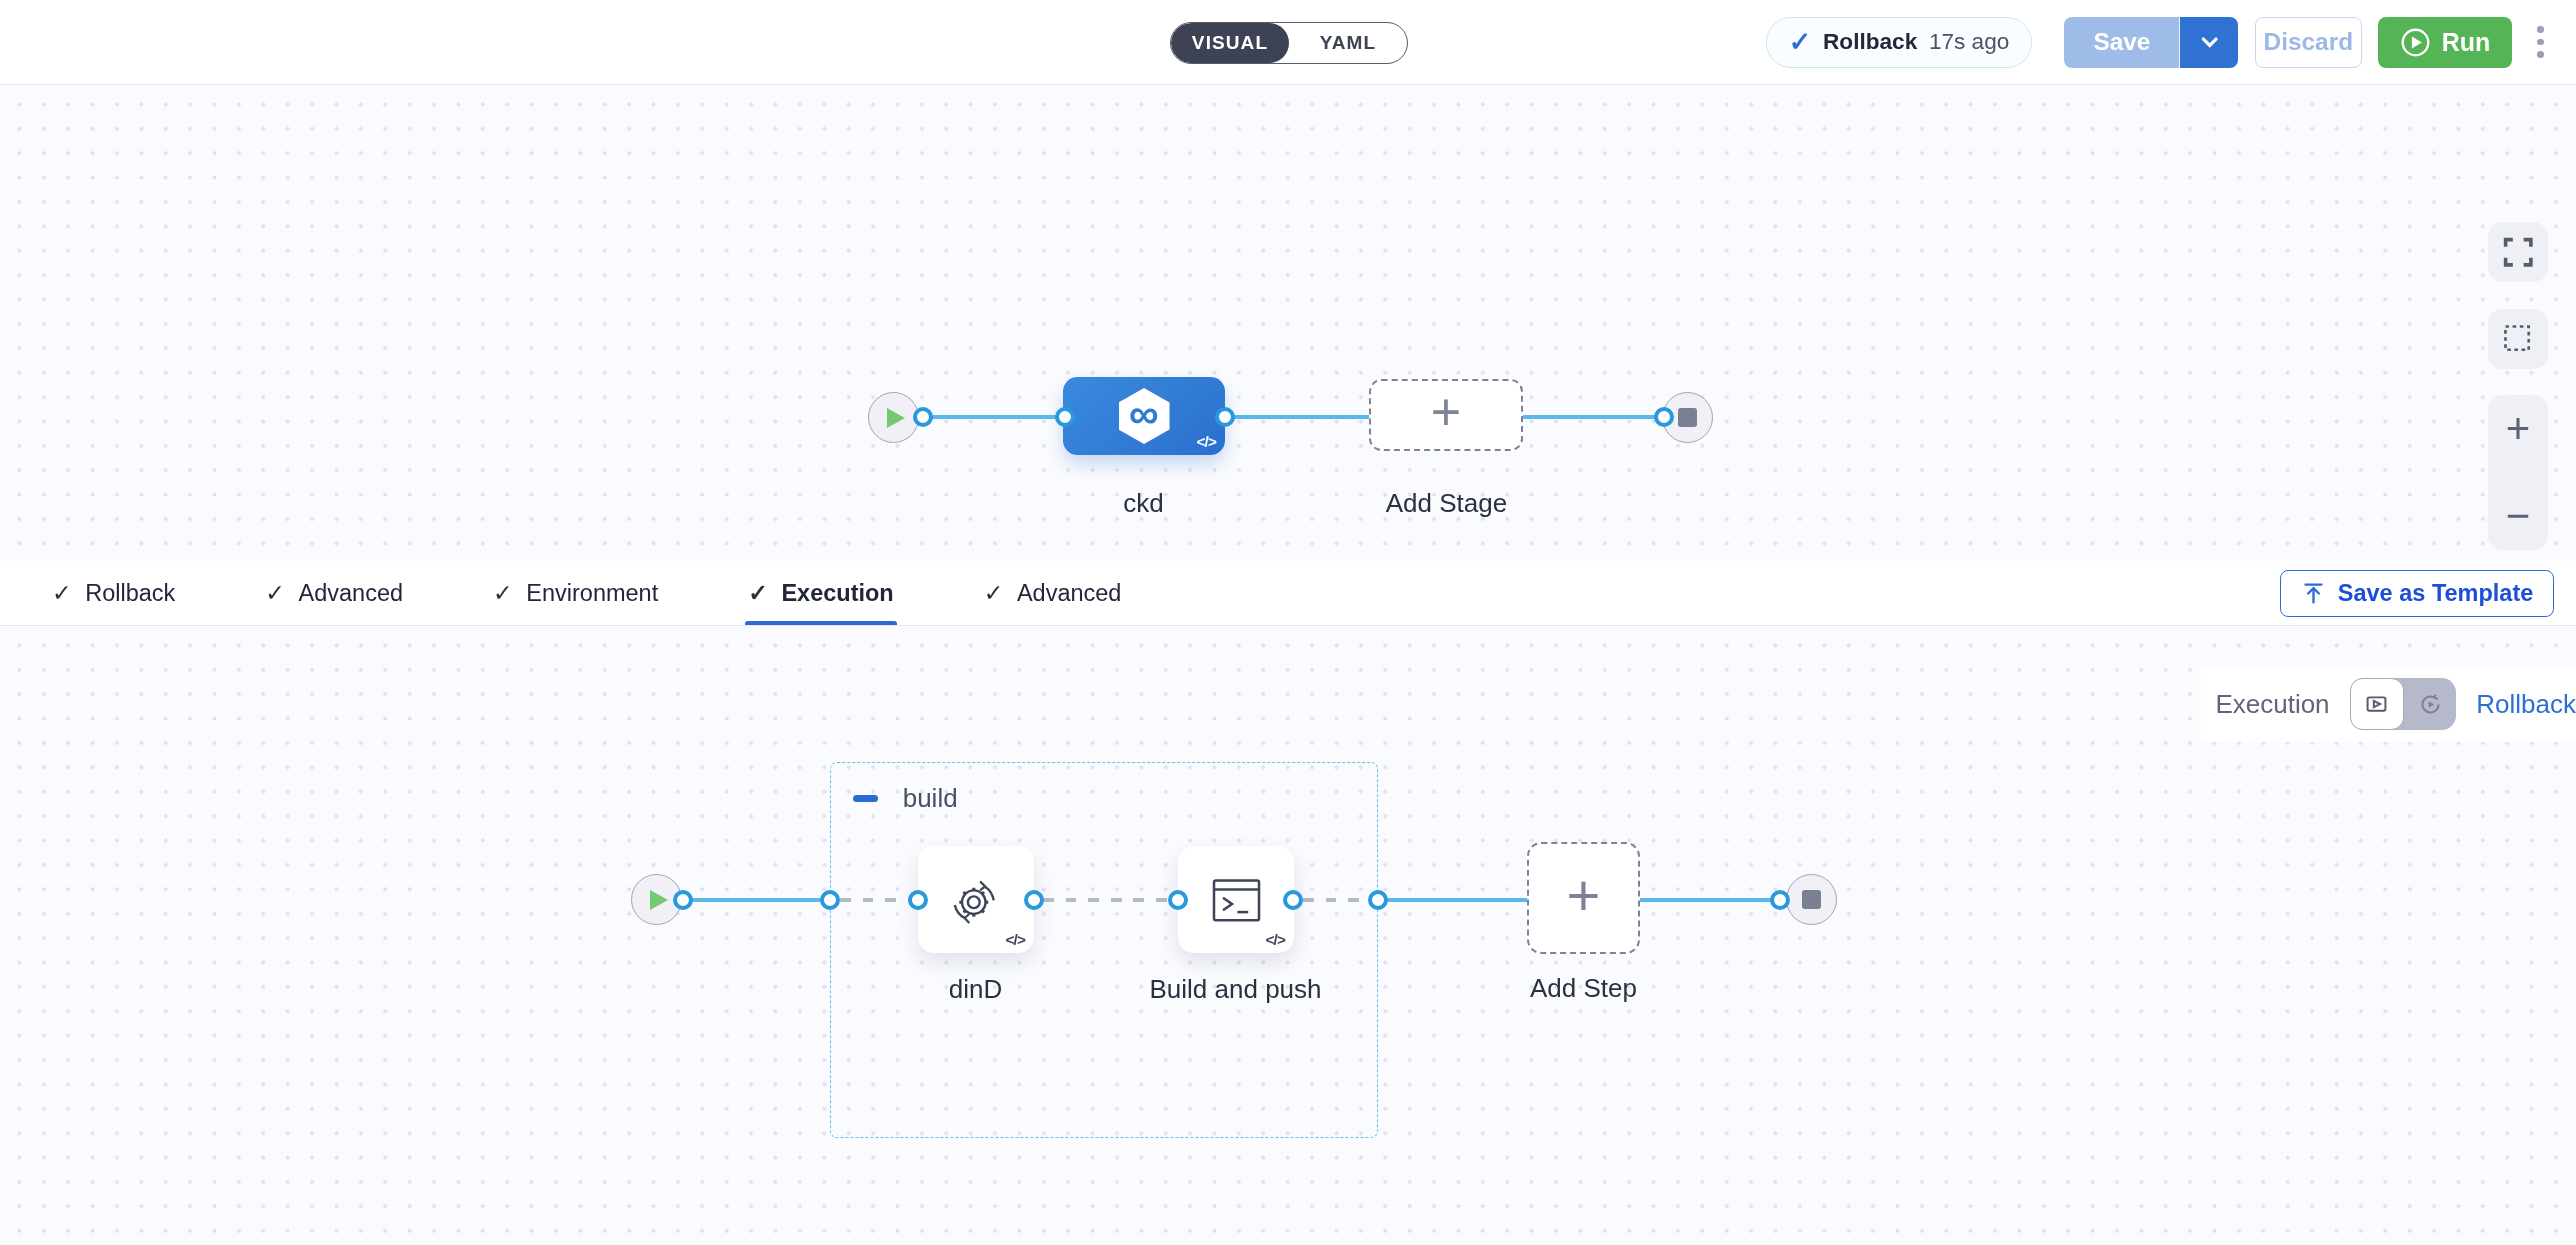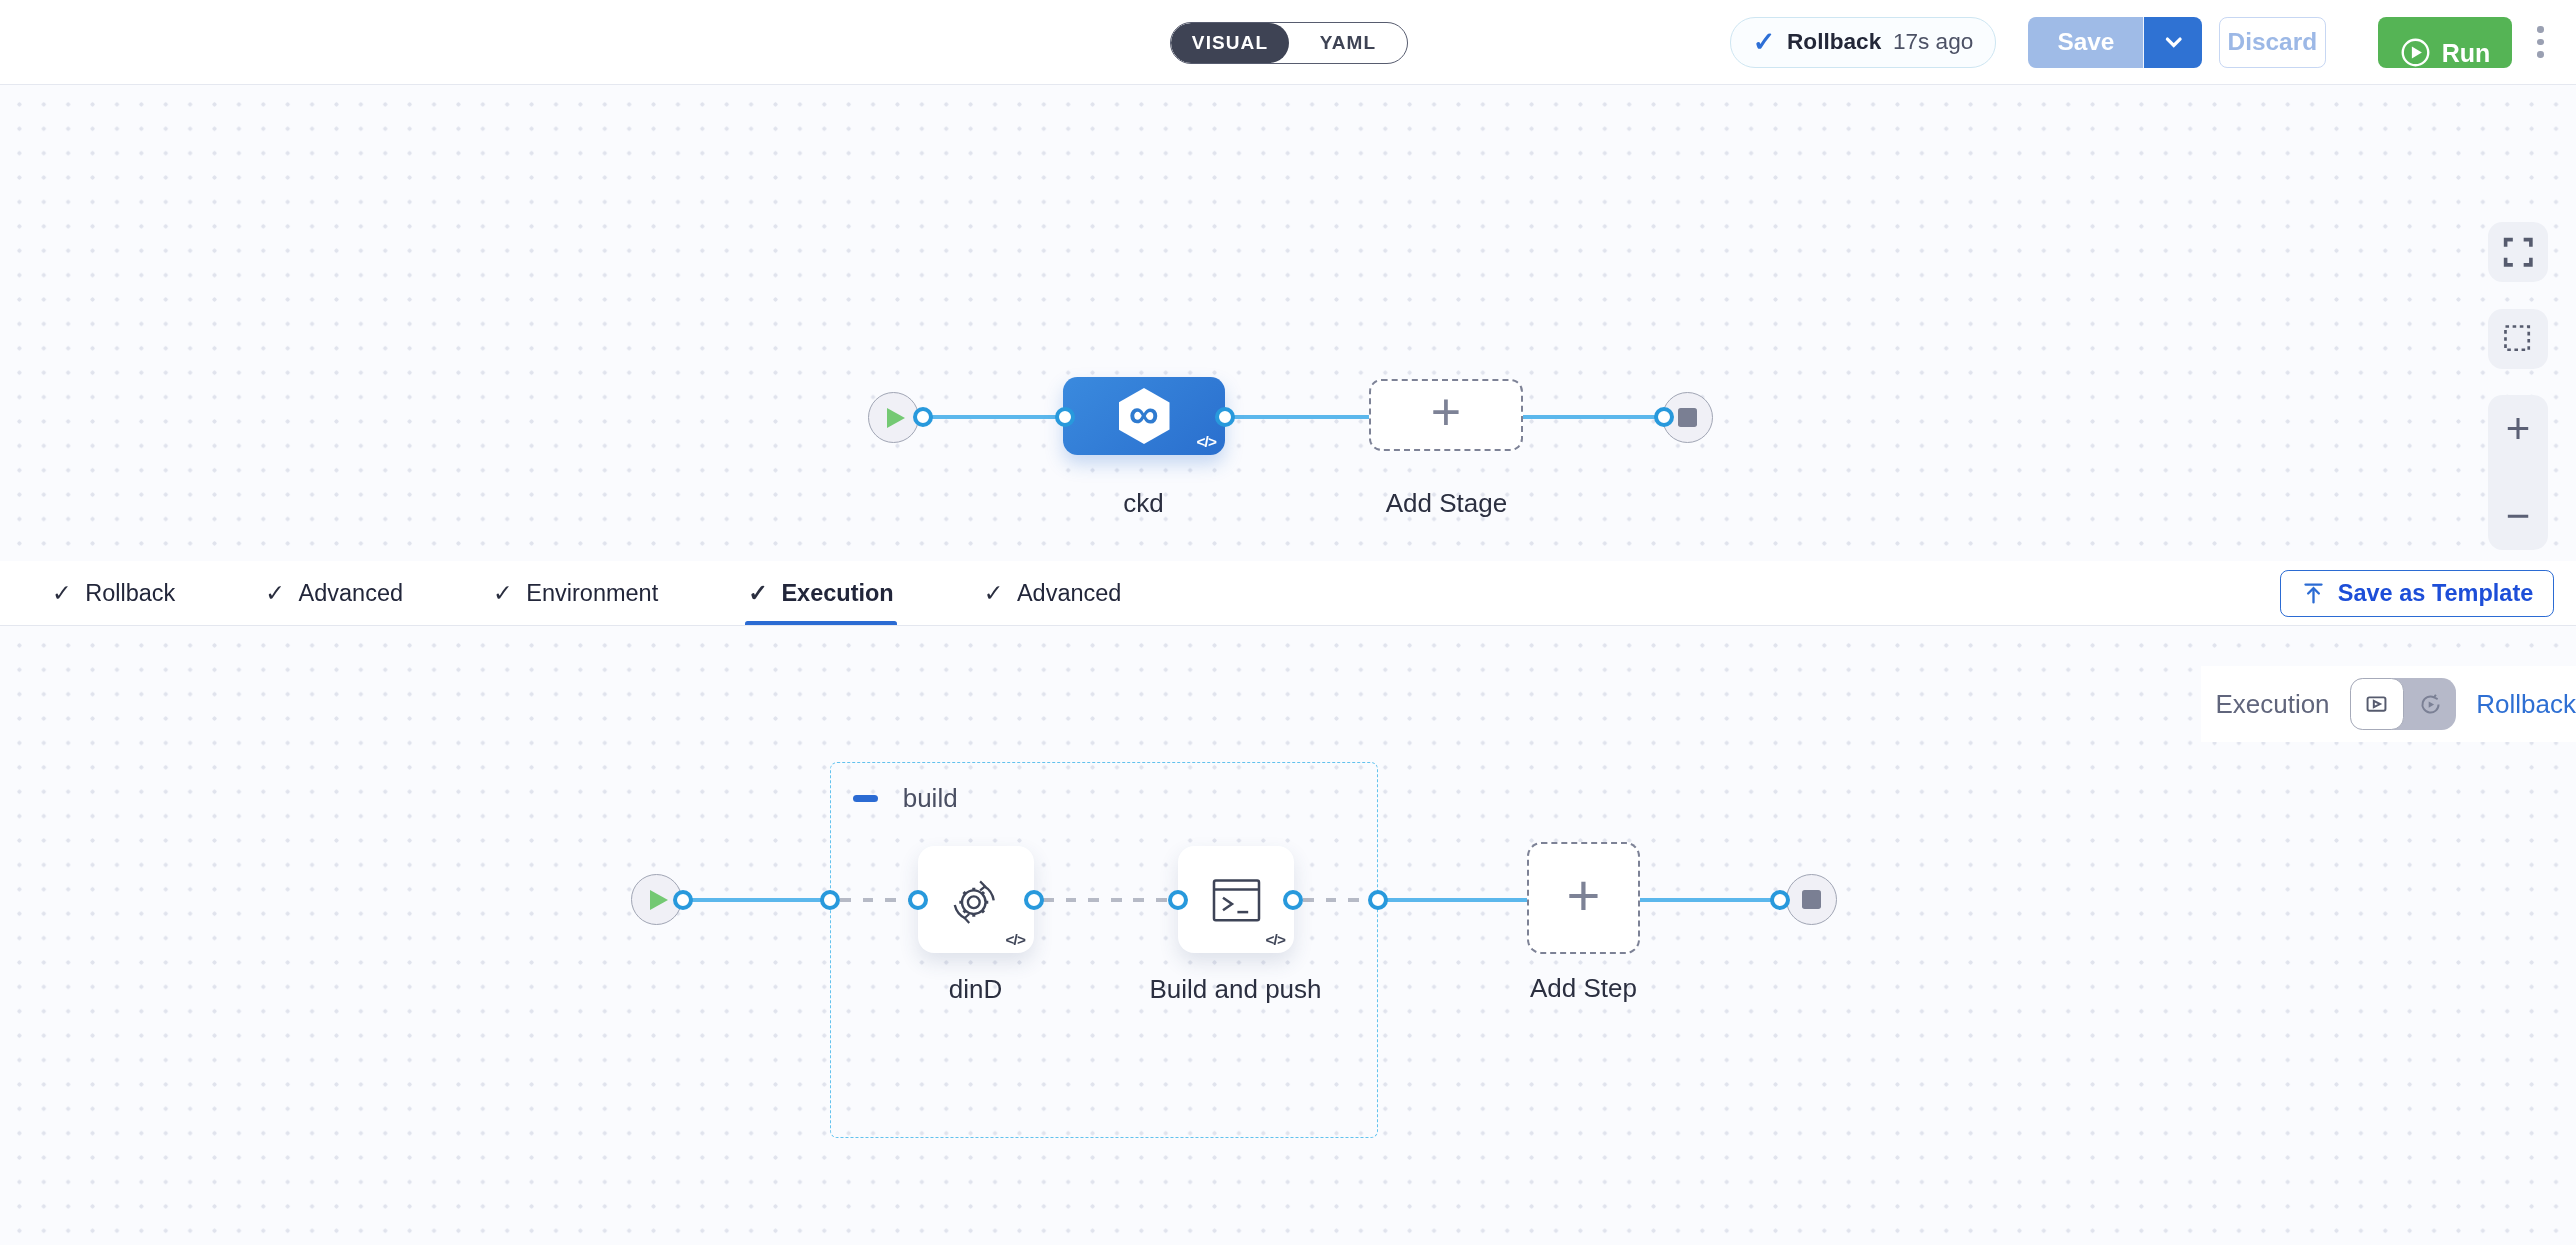--- a/index.html
+++ b/index.html
@@ -29,21 +29,21 @@
   .validated-time { font-size:22.6px; color:#4c5165; }
 
   .save-split { display:flex; height:51px; }
   .save-main { width:116px; background:#9fbbe7; color:#fff; font-size:24.4px; font-weight:bold;
                border:none; border-radius:8.1px 0 0 8.1px; cursor:pointer; border-right:1.8px solid #f0f5fd; }
   .save-caret { width:58px; background:#2f72d3; border:none; border-radius:0 8.1px 8.1px 0;
                 display:flex; align-items:center; justify-content:center; cursor:pointer; }
   .discard-btn { height:51px; padding:0 8px; background:#fff; border:1.8px solid #c7d7f3; border-radius:8.1px;
                  color:#9cb8e6; font-size:24.4px; font-weight:bold; cursor:pointer; }
   .run-btn { height:51px; padding:0 21.7px; background:#55b455; border:none; border-radius:8.1px;
-             color:#fff; font-size:25px; font-weight:bold; display:flex; align-items:flex-end; gap:10.8px; cursor:pointer;margin-left:36px; }
+             color:#fff; font-size:25px; font-weight:bold; display:flex; align-items:center; gap:10.8px; cursor:pointer; }
   .kebab { display:flex; flex-direction:column; gap:6.3px; padding:7.2px 9px; cursor:pointer; background:none; border:none; }
   .kebab span { width:6.3px; height:6.3px; border-radius:50%; background:#9aa0b2; }
 
   
   .canvas { position:absolute; left:0; width:100%; background-color:#fafbfe;
             background-image: radial-gradient(circle, #e0e3ed 1.8px, transparent 2.3px);
             background-size: 24.4px 24.4px; background-position: 7.2px 7.2px; }
   .canvas1 { top:85px; height:477px; }
   .canvas2 { top:626px; height:619px; }
 

